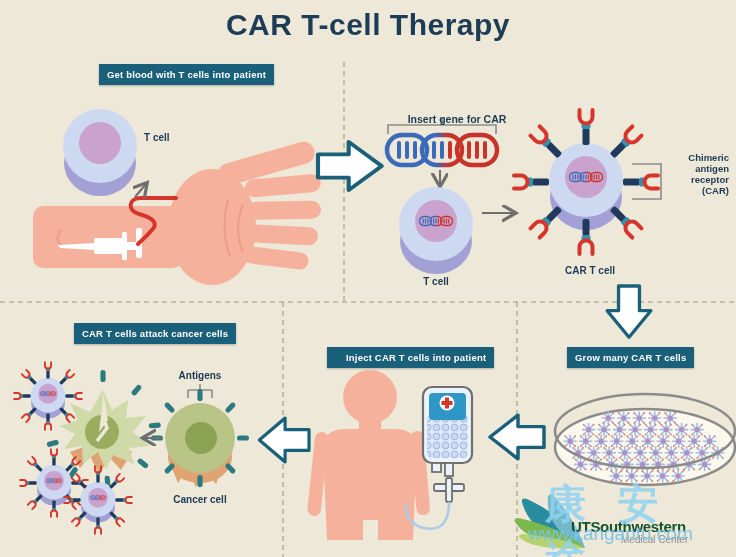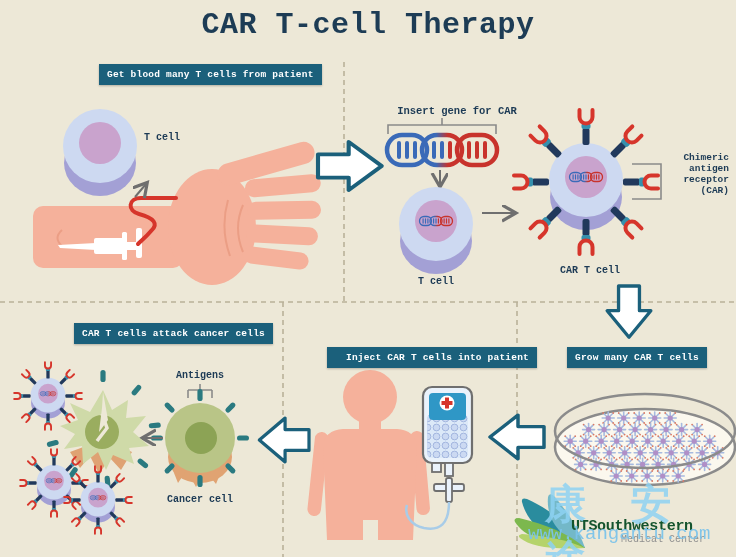--- a/index.html
+++ b/index.html
@@ -1,17 +1,17 @@
 <!DOCTYPE html>
 <html><head>
 <meta charset="utf-8">
 <style>
   html,body{margin:0;padding:0;background:#ede8d7;}
   .canvas{position:relative;width:736px;height:557px;background:#ede8d7;overflow:hidden;
-          font-family:Liberation Mono, monospace;border-radius:18px;}
+          font-family:Liberation Sans, sans-serif;border-radius:18px;}
   .canvas > svg{position:absolute;left:0;top:0;}
   .title{position:absolute;left:0;top:8px;width:736px;text-align:center;
          font-size:30px;font-weight:bold;color:#1d3c55;letter-spacing:0.5px;}
   .hdr{position:absolute;background:#1b607b;color:#ffffff;font-weight:bold;font-size:9.5px;
        padding:5px 8px;white-space:nowrap;box-shadow:0 1px 2px rgba(0,0,0,0.25);letter-spacing:0.2px;}
   .lbl{position:absolute;color:#1c3a55;font-weight:bold;font-size:10px;white-space:nowrap;}
   .center{transform:translateX(-50%);}
   .wrap{white-space:normal;width:64px;text-align:right;font-size:9.5px;line-height:11px;}
   .logo-org{position:absolute;left:571px;top:518px;font-size:15px;font-weight:bold;
             color:#14532d;letter-spacing:-0.3px;}
@@ -285,27 +285,27 @@
   <g>
     <path d="M585,548 C552,543 528,526 522,502 Q521,497 527,499 C553,511 573,528 585,548 Z" fill="#2a8c9e"></path>
     <path d="M585,548 C558,536 546,518 548,497 Q549,492 554,496 C568,512 578,528 585,548 Z" fill="#73b8c8"></path>
     <path d="M585,548 C545,546 524,536 515,522 Q513,518 519,518 C545,524 570,534 585,548 Z" fill="#7cb84e"></path>
     <path d="M585,548 C550,550 530,546 520,538 Q517,535 522,534 C546,536 568,540 585,548 Z" fill="#b5d36b"></path>
   </g>
 </svg>
 
 <div class="title">CAR T-cell Therapy</div>
 
-<div class="hdr" style="left:99px;top:64px;">Get blood many T cells from patient</div>
+<div class="hdr" style="left:99px;top:64px;">Get blood with T cells into patient</div>
 <div class="hdr" style="left:567px;top:347px;">Grow many CAR T cells</div>
 <div class="hdr" style="left:327px;top:347px;padding-left:19px;">Inject CAR T cells into patient</div>
 <div class="hdr" style="left:74px;top:323px;">CAR T cells attack cancer cells</div>
 
 <div class="lbl" style="left:144px;top:132px;">T cell</div>
-<div class="lbl center" style="left:441px;top:105px;font-size:10.5px;padding-left:32px;">Insert gene for CAR</div>
+<div class="lbl center" style="left:441px;top:113px;font-size:10.5px;padding-left:32px;">Insert gene for CAR</div>
 <div class="lbl center" style="left:436px;top:276px;">T cell</div>
 <div class="lbl center" style="left:590px;top:265px;">CAR T cell</div>
 <div class="lbl wrap" style="left:665px;top:152px;">Chimeric antigen receptor (CAR)</div>
 <div class="lbl center" style="left:200px;top:370px;">Antigens</div>
 <div class="lbl center" style="left:200px;top:494px;">Cancer cell</div>
 
 <div class="logo-org">UTSouthwestern</div>
 <div class="logo-sub">Medical Center</div>
 <div class="wm-cn">康 安 途</div>
 <div class="wm-url">www.kangantu.com</div>

